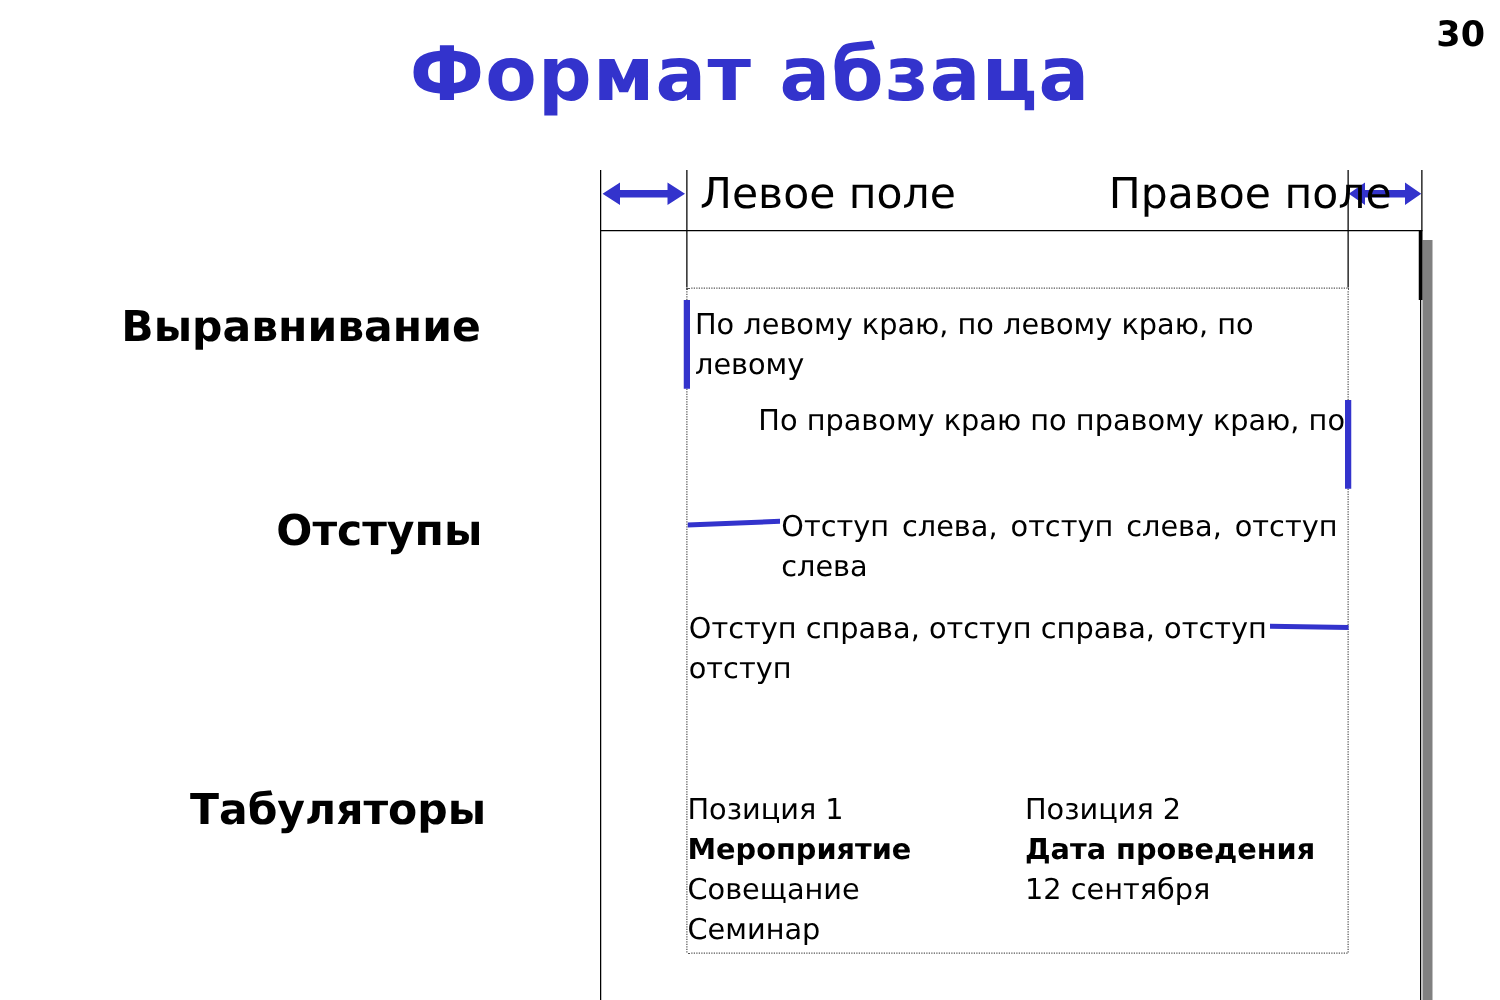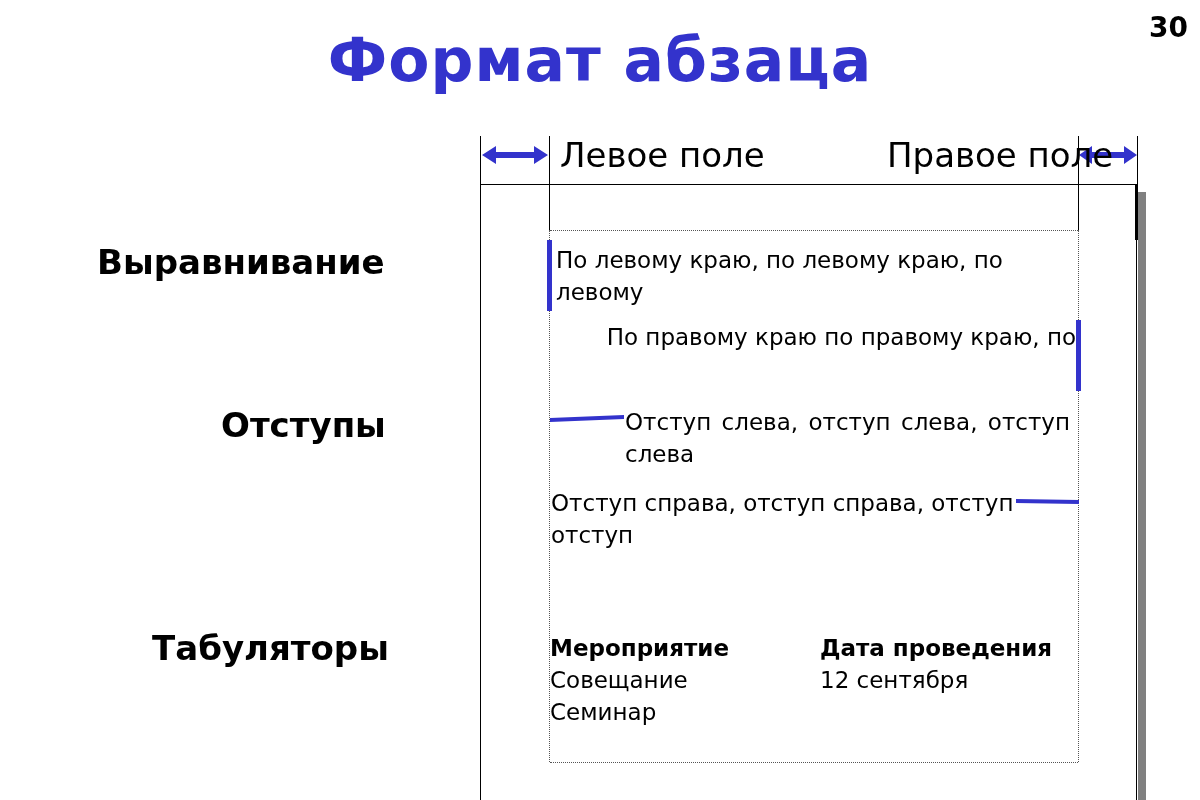--- a/index.html
+++ b/index.html
@@ -88,20 +88,24 @@
   <svg width="63" height="10" viewBox="0 0 63 10">
       <polygon points="0,2 63,3 63,7 0,6" fill="#3333cc"></polygon>
     </svg>
 </div>
 <div class="abs para" style="left:551px; top:487px; width:470px;">
   <div>Отступ справа, отступ справа, отступ</div>
   <div>отступ</div>
 </div>
 
 <div class="abs" style="left:550px; top:632px; width:528px;">
+  <div class="tab-row" style="position:relative;">
+    <span style="left:0;">Позиция 1</span>
+    <span style="left:270px;">Позиция 2</span>
+  </div>
   <div class="tab-row bold" style="position:relative;">
     <span style="left:0;">Мероприятие</span>
     <span style="left:270px;">Дата проведения</span>
   </div>
   <div class="tab-row ital" style="position:relative;">
     <span style="left:0;">Совещание</span>
     <span style="left:270px;">12 сентября</span>
   </div>
   <div class="tab-row ital" style="position:relative;">
     <span style="left:0;">Семинар</span>

